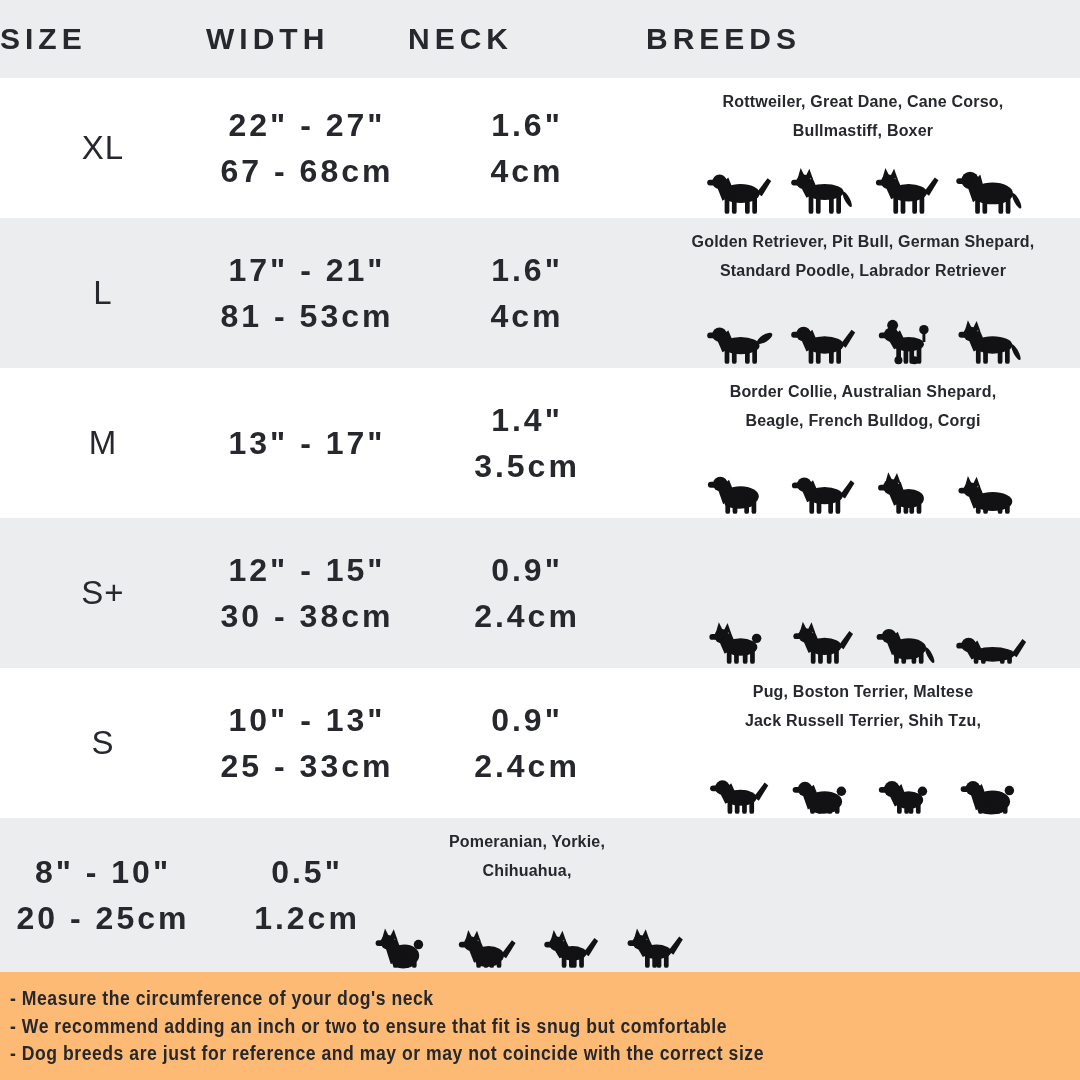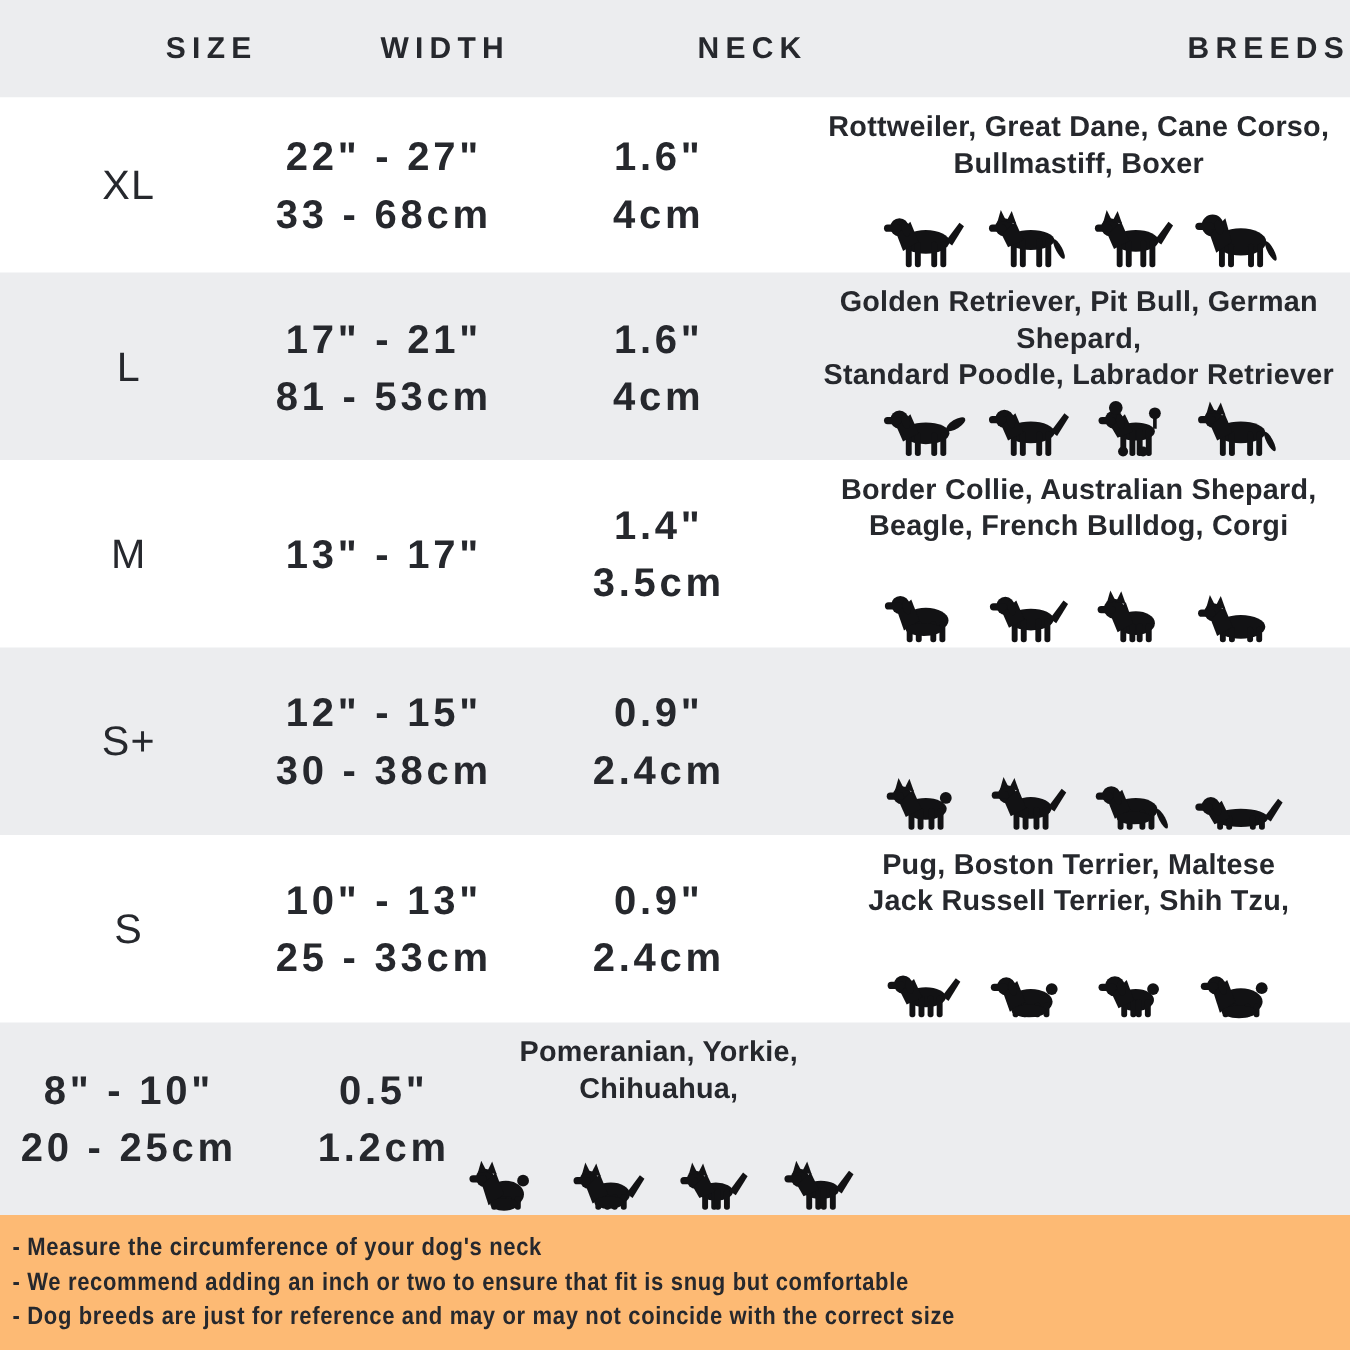--- a/index.html
+++ b/index.html
@@ -12,37 +12,37 @@
   .page{width:1080px;height:1080px;display:flex;flex-direction:column;}
   .row{
     display:grid;
     grid-template-columns:206px 202px 238px 1fr;
     align-items:center;
   }
   .gray{background:var(--alt,#ECEDEF);}
   .white{background:#fff;}
   .header-row{height:78px;}
   .header-cell{
-    text-align:right;font-weight:bold;font-size:24px;letter-spacing:5px;
+    text-align:left;font-weight:bold;font-size:30px;letter-spacing:5px;
   }
   .body-row{height:150px;}
   .body-row.r0{height:140px;}
   .body-row.r5{height:154px;}
   .cell{text-align:center;}
   .size-cell{font-size:33px;font-weight:normal;letter-spacing:1px;text-align:center;}
   .neck-cell,.width-cell{
     font-size:32px;font-weight:bold;letter-spacing:3px;line-height:46px;
   }
   .breeds-cell{
     height:100%;
     display:flex;flex-direction:column;align-items:center;justify-content:flex-start;
     padding-top:9px;box-sizing:border-box;
   }
   .breeds-text{
-    font-size:23px;font-weight:bold;line-height:29px;letter-spacing:0.2px;
+    font-size:16px;font-weight:bold;line-height:29px;letter-spacing:0.2px;
     text-align:center;
   }
   .dog-icons{
     display:flex;align-items:flex-end;justify-content:center;
     gap:4px;margin-top:3px;flex:1;
   }
   .dog{width:80px;height:52px;display:flex;align-items:flex-end;}
   .dog svg{width:100%;height:100%;display:block;}
   .footer{
     flex:1;background:#fdba74;padding:13px 0 0 10px;box-sizing:border-box;
@@ -64,21 +64,21 @@
     <div class="header-cell">SIZE</div>
     <div class="header-cell">WIDTH</div>
     <div class="header-cell">NECK</div>
     <div class="header-cell">BREEDS</div>
   </div>
 
   <div class="row body-row r0 white">
     <div class="cell size-cell">XL</div>
     <div class="cell neck-cell">
       <div>22" - 27"</div>
-      <div>33 - 68cm</div>
+      <div>67 - 68cm</div>
     </div>
     <div class="cell width-cell">
       <div>1.6"</div>
       <div>4cm</div>
     </div>
     <div class="cell breeds-cell">
       <div class="breeds-text">
         <div>Rottweiler, Great Dane, Cane Corso,</div>
         <div>Bullmastiff, Boxer</div>
       </div>

